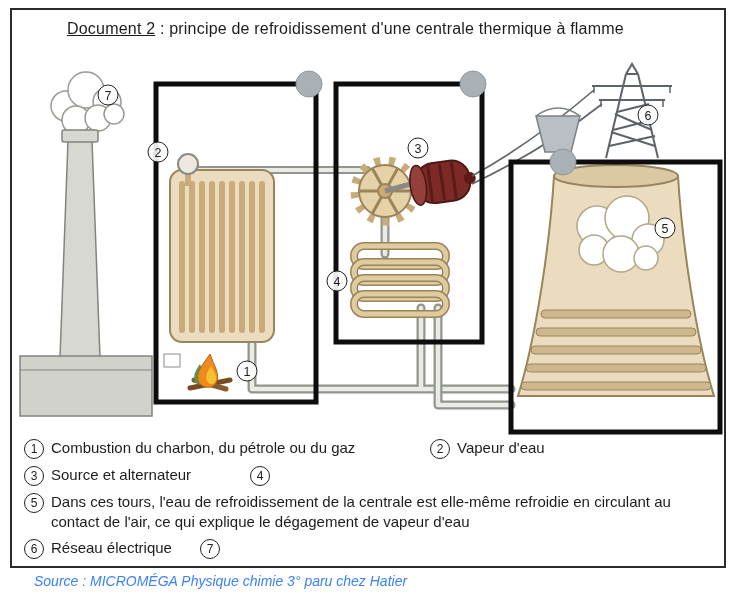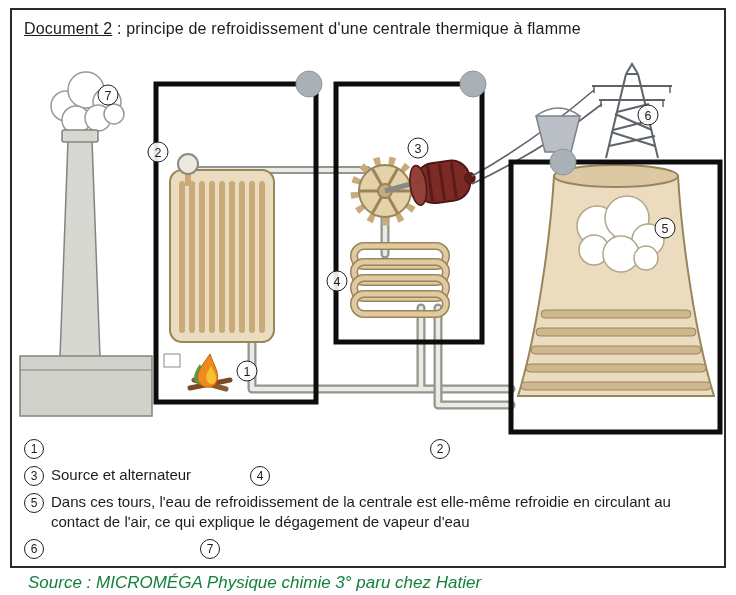--- a/index.html
+++ b/index.html
@@ -1,37 +1,37 @@
 <!DOCTYPE html>
 <html style="--paper: #ffffff; --ink: #1c1c1c; --frame: #2b2b2b; --beige: #ecdcbf; --tan: #c8ab79; --tanDark: #9a845a; --grayLight: #d8d8d2; --marker: #a9b0b6; --markerEdge: #8f969c; --maroon: #7c2a26; --flame: #ee8b1e; --pipeDark: #90968f; --pipeLight: #e9ebe4; --wire: #5d6369; --outline: #84847e; --annotation: #0d0d0d;"><head>
 <meta charset="utf-8">
 <style>
   html,body{margin:0;padding:0;background:#fff;}
   body{width:736px;height:595px;position:relative;overflow:hidden;
        font-family:"Liberation Sans", sans-serif;color:var(--ink);}
   .frame{position:absolute;left:10px;top:8px;width:712px;height:556px;
          border:2px solid var(--frame);background:var(--paper);}
   .title{position:absolute;left:24px;top:20px;font-size:16px;letter-spacing:.2px;}
-  .title .u{text-decoration:underline;}
+  .title .u{text-decoration:underline;margin-left:43px;}
   .diagram{position:absolute;left:14px;top:58px;width:710px;height:380px;}
   .diagram svg{position:absolute;left:0;top:0;}
   .dlabel{position:absolute;width:19px;height:19px;border:1.5px solid #222;border-radius:50%;
           background:rgba(255,255,255,.9);font-size:12.5px;display:flex;align-items:center;
           justify-content:center;transform:translate(-50%,-50%);z-index:5;}
   .legend{position:absolute;left:24px;top:438px;width:694px;font-size:15px;line-height:20px;}
   .lrow{display:flex;margin-bottom:6px;align-items:flex-start;}
   .litem{display:flex;align-items:flex-start;}
   .litem .txt{padding-top:0px;}
   .w1{width:406px;flex-shrink:0;}
   .w2{width:226px;flex-shrink:0;}
   .w3{width:176px;flex-shrink:0;}
   .num{flex-shrink:0;display:inline-flex;width:18px;height:18px;border:1.4px solid #222;
        border-radius:50%;font-size:12px;align-items:center;justify-content:center;
        margin-right:7px;margin-top:1px;background:#fff;}
-  .source{position:absolute;left:28px;top:573px;font-style:italic;font-size:17px;color:#15803d;}
+  .source{position:absolute;left:34px;top:573px;font-style:italic;font-size:14px;color:#3b82f6;}
 </style>
 </head>
 <body>
 
 <div class="frame"></div>
 
 <div class="title">
   <span class="u">Document 2</span><span> : principe de refroidissement d'une centrale thermique à flamme</span>
 </div>
 
@@ -184,43 +184,46 @@
   <div class="dlabel" style="left:634px;top:57px;">6</div>
   <div class="dlabel" style="left:651px;top:170px;">5</div>
   <div class="dlabel" style="left:323px;top:223px;">4</div>
   <div class="dlabel" style="left:233px;top:313px;">1</div>
 </div>
 
 <div class="legend">
   <div class="lrow">
     <span class="litem w1">
       <span class="num">1</span>
+      <span class="txt">Combustion du charbon, du pétrole ou du gaz</span>
     </span>
     <span class="litem">
       <span class="num">2</span>
+      <span class="txt">Vapeur d'eau</span>
     </span>
   </div>
   <div class="lrow">
     <span class="litem w2">
       <span class="num">3</span>
       <span class="txt">Source et alternateur</span>
     </span>
     <span class="litem">
       <span class="num">4</span>
     </span>
   </div>
   <div class="lrow">
     <span class="litem">
       <span class="num">5</span>
       <span class="txt">Dans ces tours, l'eau de refroidissement de la centrale est elle-même refroidie en circulant au contact de l'air, ce qui explique le dégagement de vapeur d'eau</span>
     </span>
   </div>
   <div class="lrow">
     <span class="litem w3">
       <span class="num">6</span>
+      <span class="txt">Réseau électrique</span>
     </span>
     <span class="litem">
       <span class="num">7</span>
     </span>
   </div>
 </div>
 
 <div class="source">Source : MICROMÉGA Physique chimie 3° paru chez Hatier</div>
 
 </body></html>

